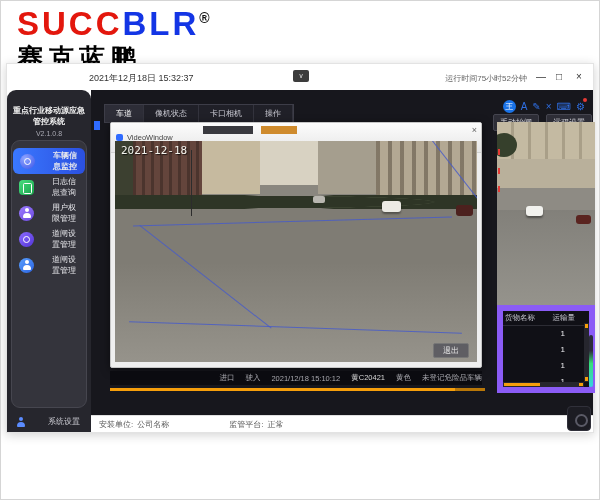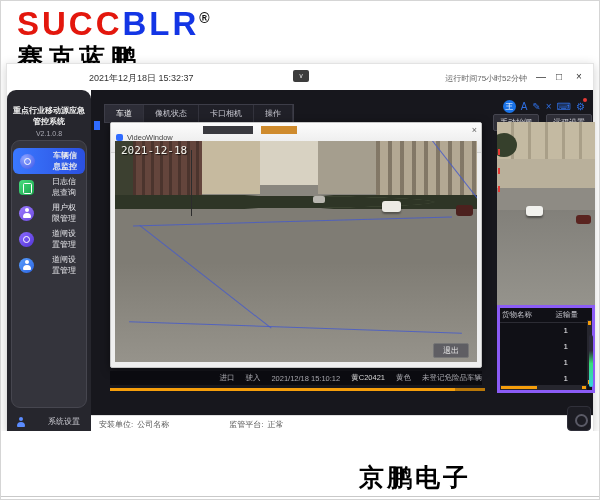--- a/index.html
+++ b/index.html
@@ -162,21 +162,21 @@
   
   .info-row { position:absolute; left:19px; top:281px; width:372px; height:14px; background:#0b0b10;
               display:flex; align-items:center; gap:11px; padding-left:132px; font-size:7.5px;
               color:#a8a8ae; white-space:nowrap;justify-content:flex-end; }
   .info-row .plate { color:#d8d8d8; }
   .scroll-line { position:absolute; left:19px; top:298px; width:375px; height:3px;
                  background:linear-gradient(90deg,#f59e0b 0 92%, #b97708 92%); }
 
   
   .rtable { position:absolute; left:406px; top:215px; width:98px; height:88px;
-            border:3px solid #8b5cf6; background:#101016; }
+            border:6px solid #8b5cf6; background:#101016; }
   .rt-head { display:flex; justify-content:space-between; padding:2px 14px 2px 2px;
              font-size:7.5px; color:#c2c2ca; border-bottom:1px solid #2c2c34; }
   .rt-row { height:16px; font-size:8px; color:#ececf0; text-align:right; padding-right:24px;
             line-height:16px; }
   .rt-vsb { position:absolute; right:0; top:12px; bottom:5px; width:5px; background:#26262e; }
   .rt-vsb::before, .rt-vsb::after { content:""; position:absolute; left:1px; width:3px; height:4px;
             background:#f59e0b; }
   .rt-vsb::before { top:1px; } .rt-vsb::after { bottom:1px; }
   .rt-hsb { position:absolute; left:0; right:5px; bottom:0; height:5px; background:#26262e; }
   .rt-hsb::before { content:""; position:absolute; left:1px; top:1px; width:36px; height:3px;
@@ -355,18 +355,14 @@
       <span>公司名称</span>
       <span class="gap"></span>
       <span>监管平台:</span>
       <span>正常</span>
     </div>
   </div>
 
   <div class="cam-btn"></div>
   <div class="vgrad"></div>
 
-  <div class="footer">
-    <div class="footer-line"></div>
-    <div class="watermark">京鹏电子</div>
-  </div>
 
 </div>
 
 </body></html>

